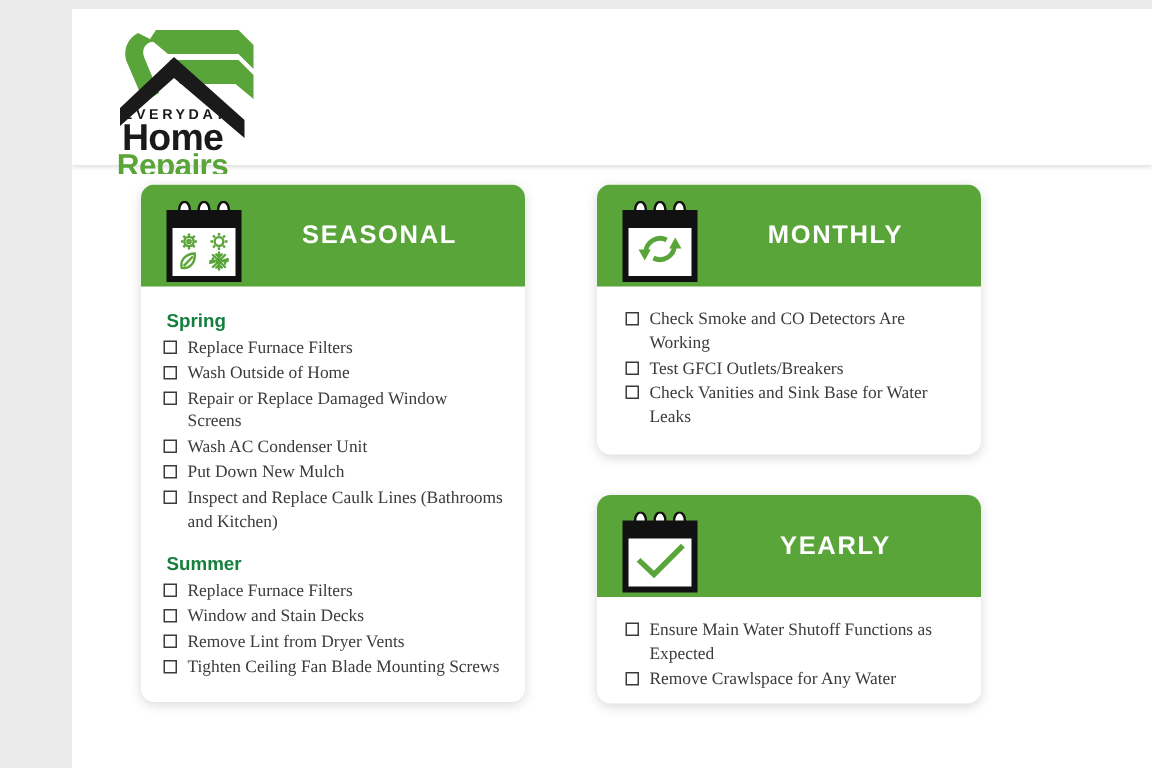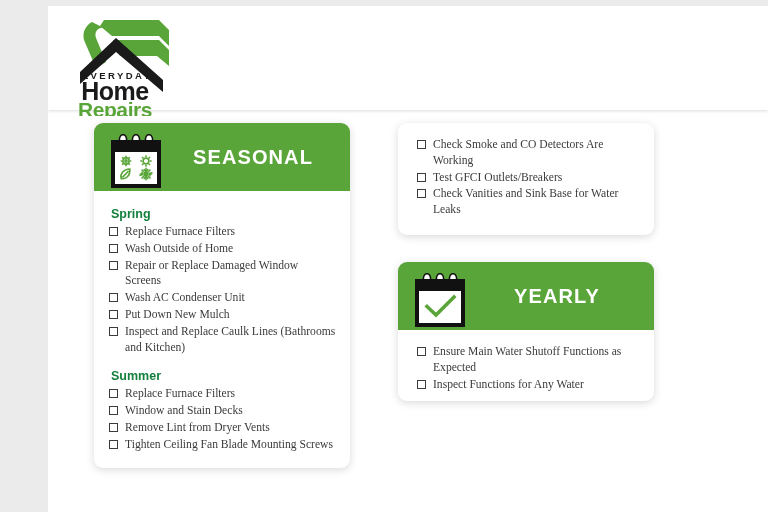--- a/index.html
+++ b/index.html
@@ -132,21 +132,21 @@
   .cal-icon svg { display: block; }
   .card-title {
     position: absolute;
     left: 78px;
     right: 16px;
     top: 0;
     height: 68px;
     line-height: 68px;
     text-align: center;
     color: #ffffff;
-    font-size: 20px;
+    font-size: 17px;
     font-weight: bold;
     letter-spacing: 1.1px;
     font-family: "Liberation Sans", sans-serif;
   }
 
   .card-body {
     padding: 12px 14px 14px 14px;
   }
 
   .season-head {
@@ -312,20 +312,39 @@
             </ul>
 
           </div>
         </div>
 
       </div>
 
       <div class="col col-right">
 
         <div class="card">
+          <div class="card-header">
+            <div class="cal-icon">
+              <svg width="58" height="58" viewBox="0 0 58 58" xmlns="http://www.w3.org/2000/svg">
+                <ellipse cx="16" cy="6" rx="3.6" ry="5.4" fill="#ffffff" stroke="#111" stroke-width="1.6"></ellipse>
+                <ellipse cx="29" cy="6" rx="3.6" ry="5.4" fill="#ffffff" stroke="#111" stroke-width="1.6"></ellipse>
+                <ellipse cx="42" cy="6" rx="3.6" ry="5.4" fill="#ffffff" stroke="#111" stroke-width="1.6"></ellipse>
+                <rect x="4" y="6" width="50" height="48" fill="#111111"></rect>
+                <rect x="8" y="18" width="42" height="32" fill="#ffffff"></rect>
+
+                <g fill="none" stroke="#5aa539" stroke-width="3.2" stroke-linecap="butt">
+                  <path d="M38.5 29.6a9.5 9.5 0 0 1-13.9 8.4"></path>
+                  <path d="M19.5 34.4a9.5 9.5 0 0 1 13.9-8.4"></path>
+                </g>
+                <polygon points="39.2,24.4 43.3,31.6 35.1,31.6" fill="#5aa539"></polygon>
+                <polygon points="18.8,39.6 14.7,32.4 22.9,32.4" fill="#5aa539"></polygon>
+              </svg>
+            </div>
+            <div class="card-title">MONTHLY</div>
+          </div>
           <div class="card-body monthly-body">
             <ul class="check-list">
               <li>
                 <span class="box"></span>
                 <span class="txt">Check Smoke and CO Detectors Are Working</span>
               </li>
               <li>
                 <span class="box"></span>
                 <span class="txt">Test GFCI Outlets/Breakers</span>
               </li>
@@ -352,21 +371,21 @@
             <div class="card-title">YEARLY</div>
           </div>
           <div class="card-body yearly-body">
             <ul class="check-list">
               <li>
                 <span class="box"></span>
                 <span class="txt">Ensure Main Water Shutoff Functions as Expected</span>
               </li>
               <li>
                 <span class="box"></span>
-                <span class="txt">Inspect Functions for Any Water</span>
+                <span class="txt">Remove Crawlspace for Any Water</span>
               </li>
             </ul>
           </div>
         </div>
 
       </div>
 
     </div>
 
   </div>

